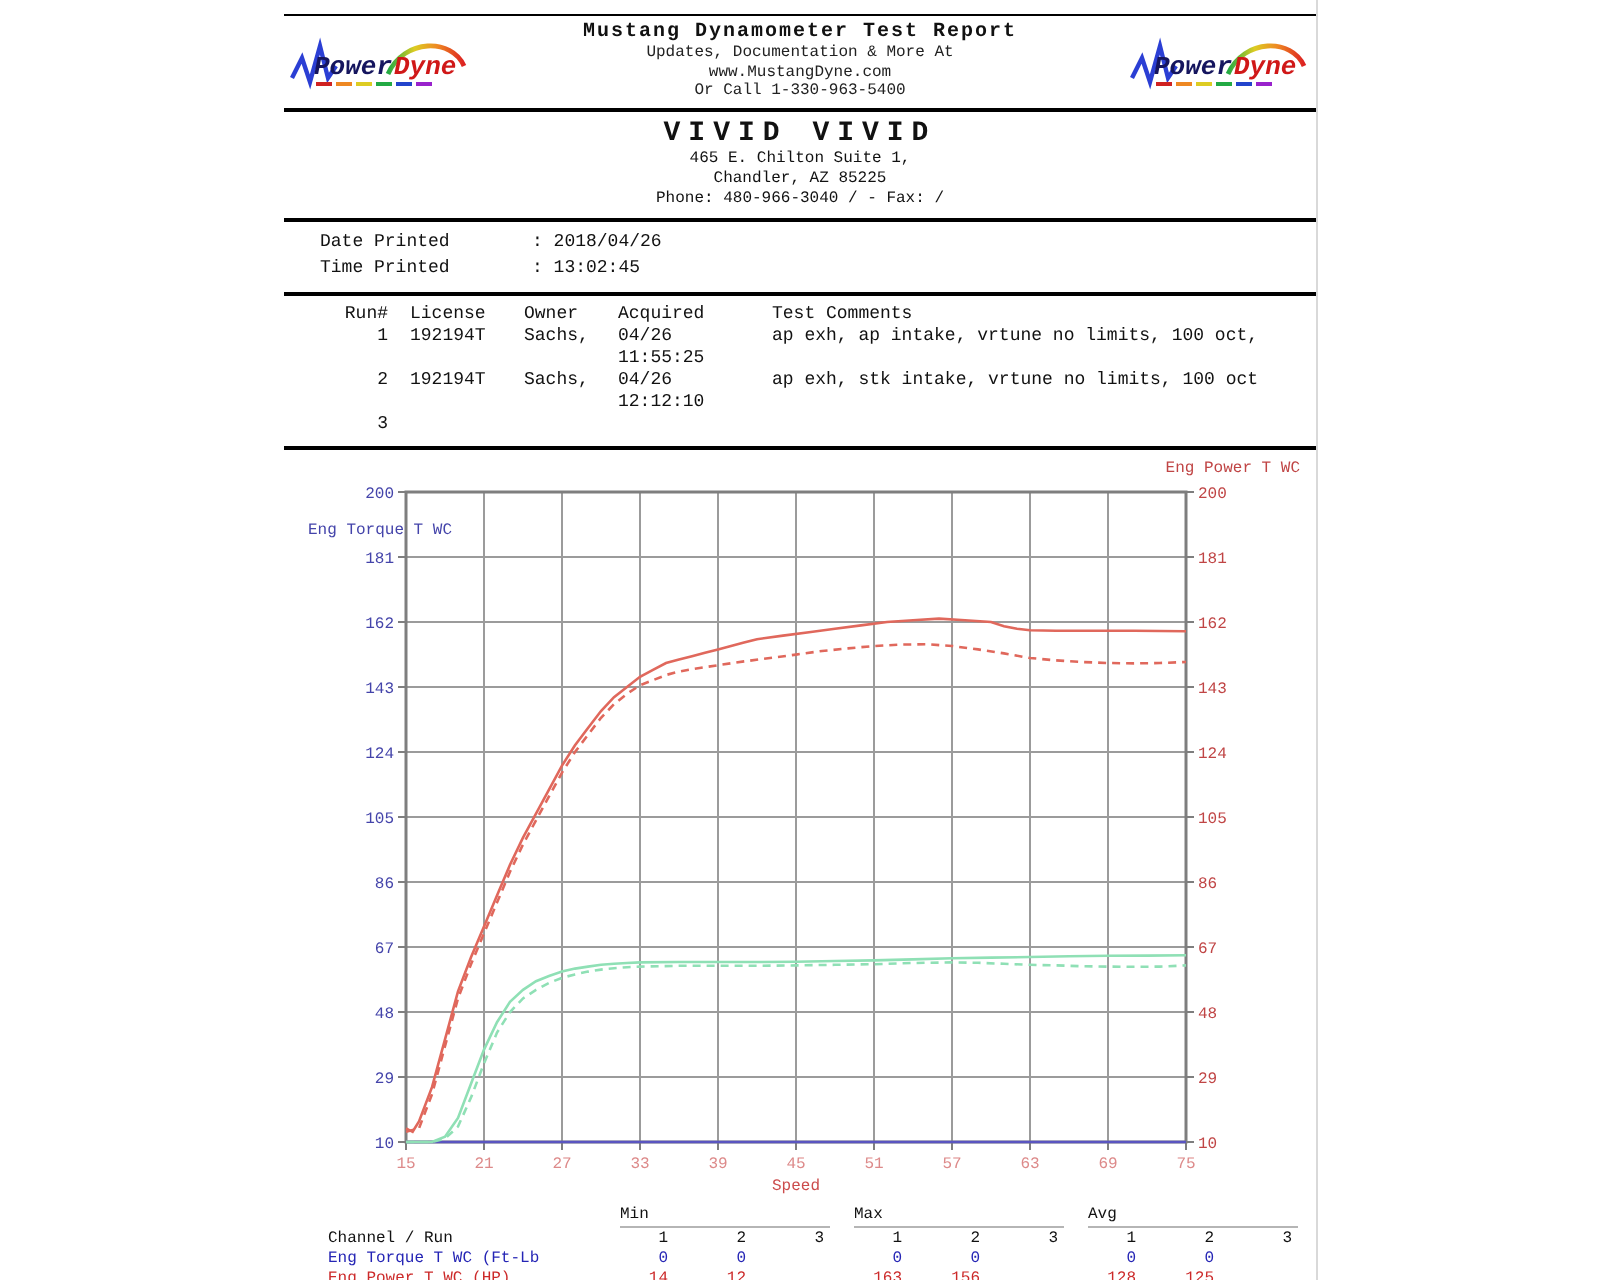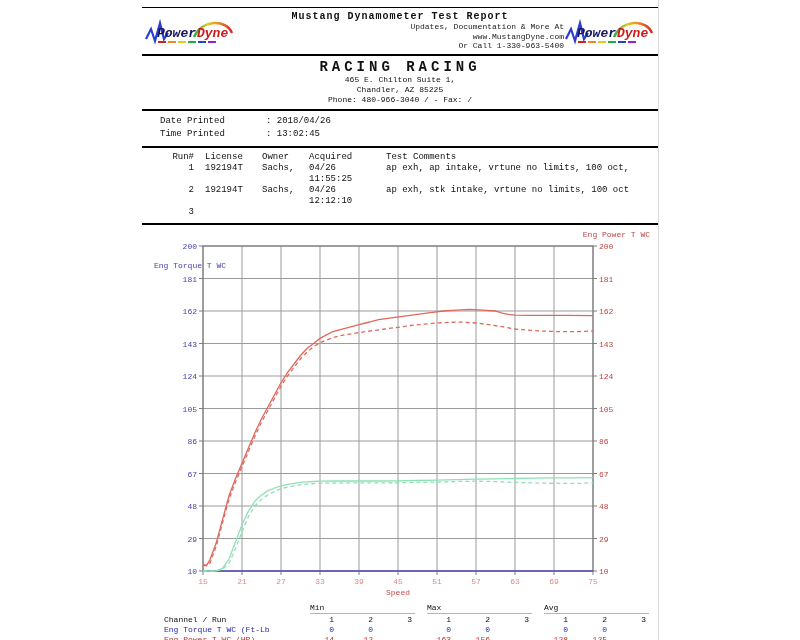--- a/index.html
+++ b/index.html
@@ -12,21 +12,21 @@
     background:#fff; border-right:1px solid #d9d9d9; overflow:hidden;
   }
   .rule { border-top:2px solid #000; height:0; }
   .rule.thin { border-top-width:1px; }
   .rule.top { margin-top:7px; }
 
   
   .header { display:flex; align-items:center; height:46px; padding:0 2px; }
   .titleblock { flex:1; text-align:center; }
   .title { font-size:10px; font-weight:bold; letter-spacing:1px; white-space:nowrap; }
-  .sub { font-size:8px; line-height:9.5px; color:#222;text-align:right; }
+  .sub { font-size:8px; line-height:9.5px; color:#222; }
   .logo { width:92px; height:32px; flex:0 0 auto; }
 
   
   .shop { text-align:center; padding:3px 0 4px; }
   .shop-name { font-size:14px; font-weight:bold; letter-spacing:4px; }
   .shop-line { font-size:8px; line-height:10px; }
 
   
   .printinfo { display:flex; padding:4px 0 5px 18px; font-size:9px; line-height:13px; }
   .pi-col { display:grid; grid-template-columns:106px auto; width:245px; }
@@ -108,21 +108,21 @@
           <rect x="44" y="26" width="8" height="2" fill="#22aa44"></rect>
         <rect x="54" y="26" width="8" height="2" fill="#2244cc"></rect>
           <rect x="64" y="26" width="8" height="2" fill="#9922cc"></rect>
       </g>
     </svg>
   </div>
 
   <div class="rule"></div>
 
   <div class="shop">
-    <div class="shop-name">RACING RACING</div>
+    <div class="shop-name">VIVID VIVID</div>
     <div class="shop-line">465 E. Chilton Suite 1,</div>
     <div class="shop-line">Chandler, AZ  85225</div>
     <div class="shop-line">Phone: 480-966-3040 / - Fax: /</div>
   </div>
 
   <div class="rule"></div>
 
   <div class="printinfo">
     <div class="pi-col">
       <span>Date Printed</span>

